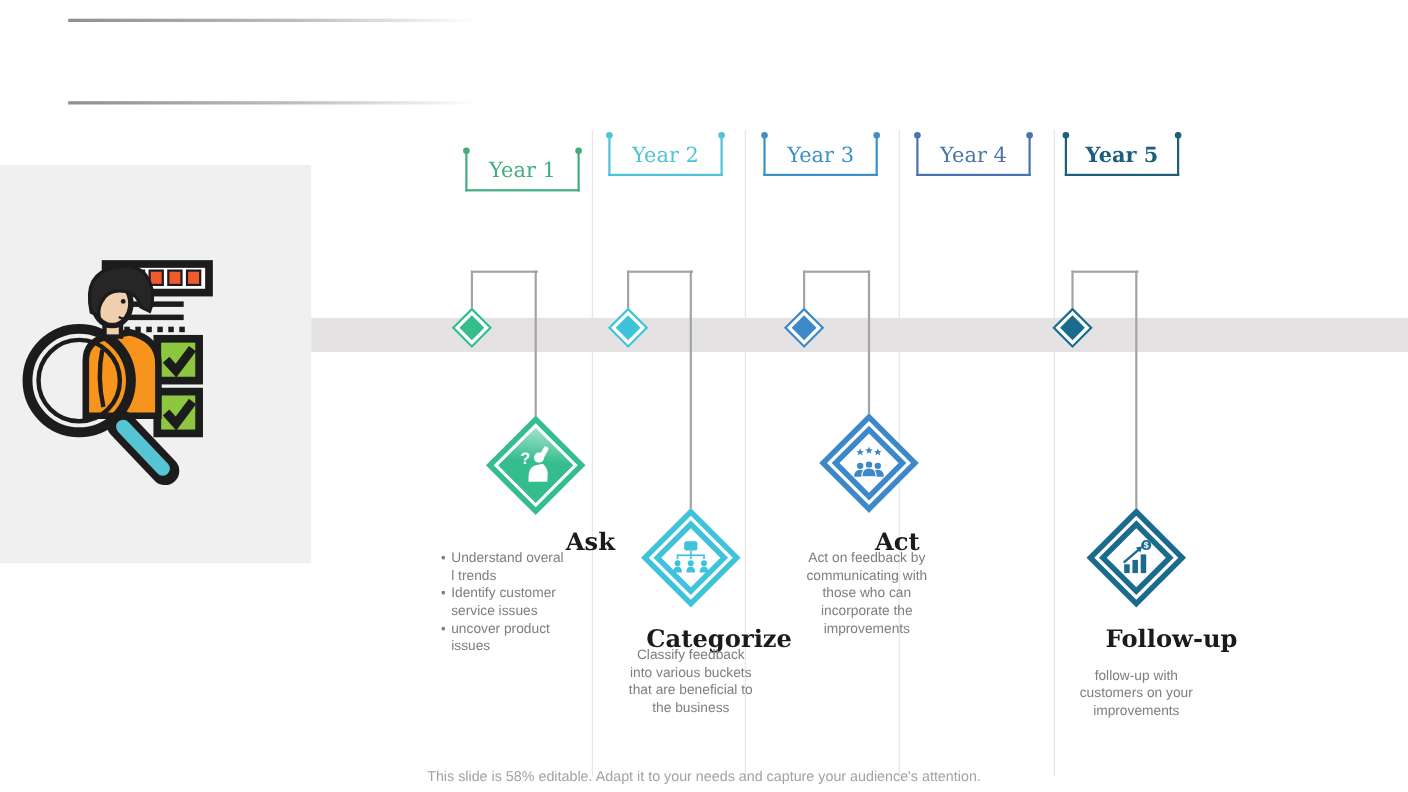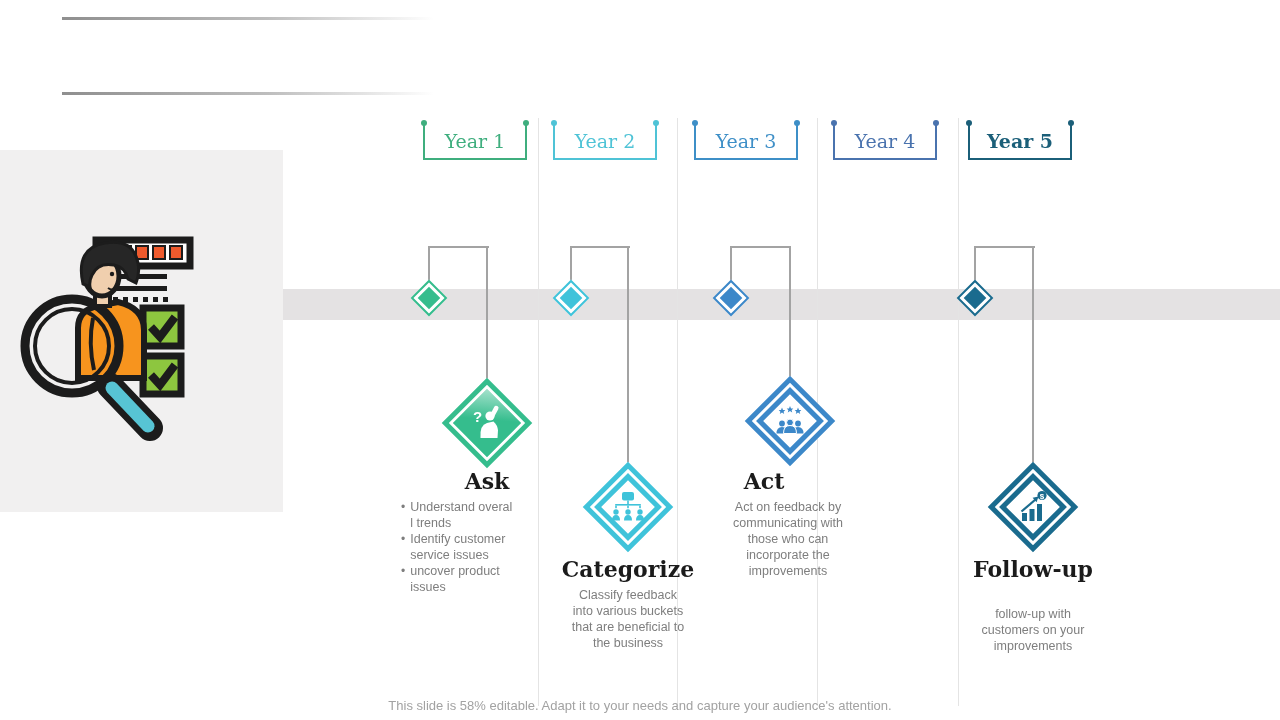--- a/index.html
+++ b/index.html
@@ -35,21 +35,21 @@
   
   .bigd{position:absolute;width:92px;height:92px;z-index:3;}
   .bigd .o{position:absolute;left:14px;top:14px;width:64px;height:64px;transform:rotate(45deg);
            border:5px solid var(--c);background:#fff;box-sizing:border-box;}
   .bigd .m{position:absolute;left:22px;top:22px;width:48px;height:48px;transform:rotate(45deg);
            border:5px solid var(--c);background:#fff;box-sizing:border-box;}
   .bigd .m.fill{border:none;
            background:linear-gradient(320deg,var(--c) 55%,rgba(255,255,255,0.55)),var(--c);}
   .bigd svg{position:absolute;left:27px;top:27px;width:38px;height:38px;}
   
-  .ms-title{position:absolute;margin:0;text-align:center;font-family:"DejaVu Serif",serif;
+  .ms-title{position:absolute;margin:12px;text-align:right;font-family:"DejaVu Serif",serif;
             font-weight:bold;font-size:22px;color:#1b1b1b;z-index:3;}
   .ms-desc{position:absolute;font-size:12.5px;line-height:16px;color:#7e7e7e;
            white-space:pre-line;text-align:center;z-index:3;}
   .ms-desc.bullets{text-align:left;white-space:normal;}
   .bullet{display:flex;gap:5px;white-space:pre-line;}
   .bullet .mk{flex:0 0 auto;font-size:12px;line-height:16px;}
   
   .footer{position:absolute;left:0;right:0;top:698px;text-align:center;
           font-size:13px;color:#a2a2a2;z-index:3;}
 </style>
@@ -101,21 +101,21 @@
       </g>
     </svg>
   </div>
 
   <div class="band"></div>
   <div class="sep" style="left:538px;"></div>
   <div class="sep" style="left:677px;"></div>
   <div class="sep" style="left:817px;"></div>
   <div class="sep" style="left:958px;"></div>
 
-  <div class="yearbox" style="left: 423px; --c: #3fae7e;">
+  <div class="yearbox" style="left: 423px; margin-top: 14px; --c: #3fae7e;">
     <span class="dot l"></span>
     <span>Year 1</span>
     <span class="dot r"></span>
   </div>
   <div class="yearbox" style="left: 553px; --c: #4fc3d6;">
     <span class="dot l"></span>
     <span>Year 2</span>
     <span class="dot r"></span>
   </div>
   <div class="yearbox" style="left: 694px; --c: #3e8fc7;">

